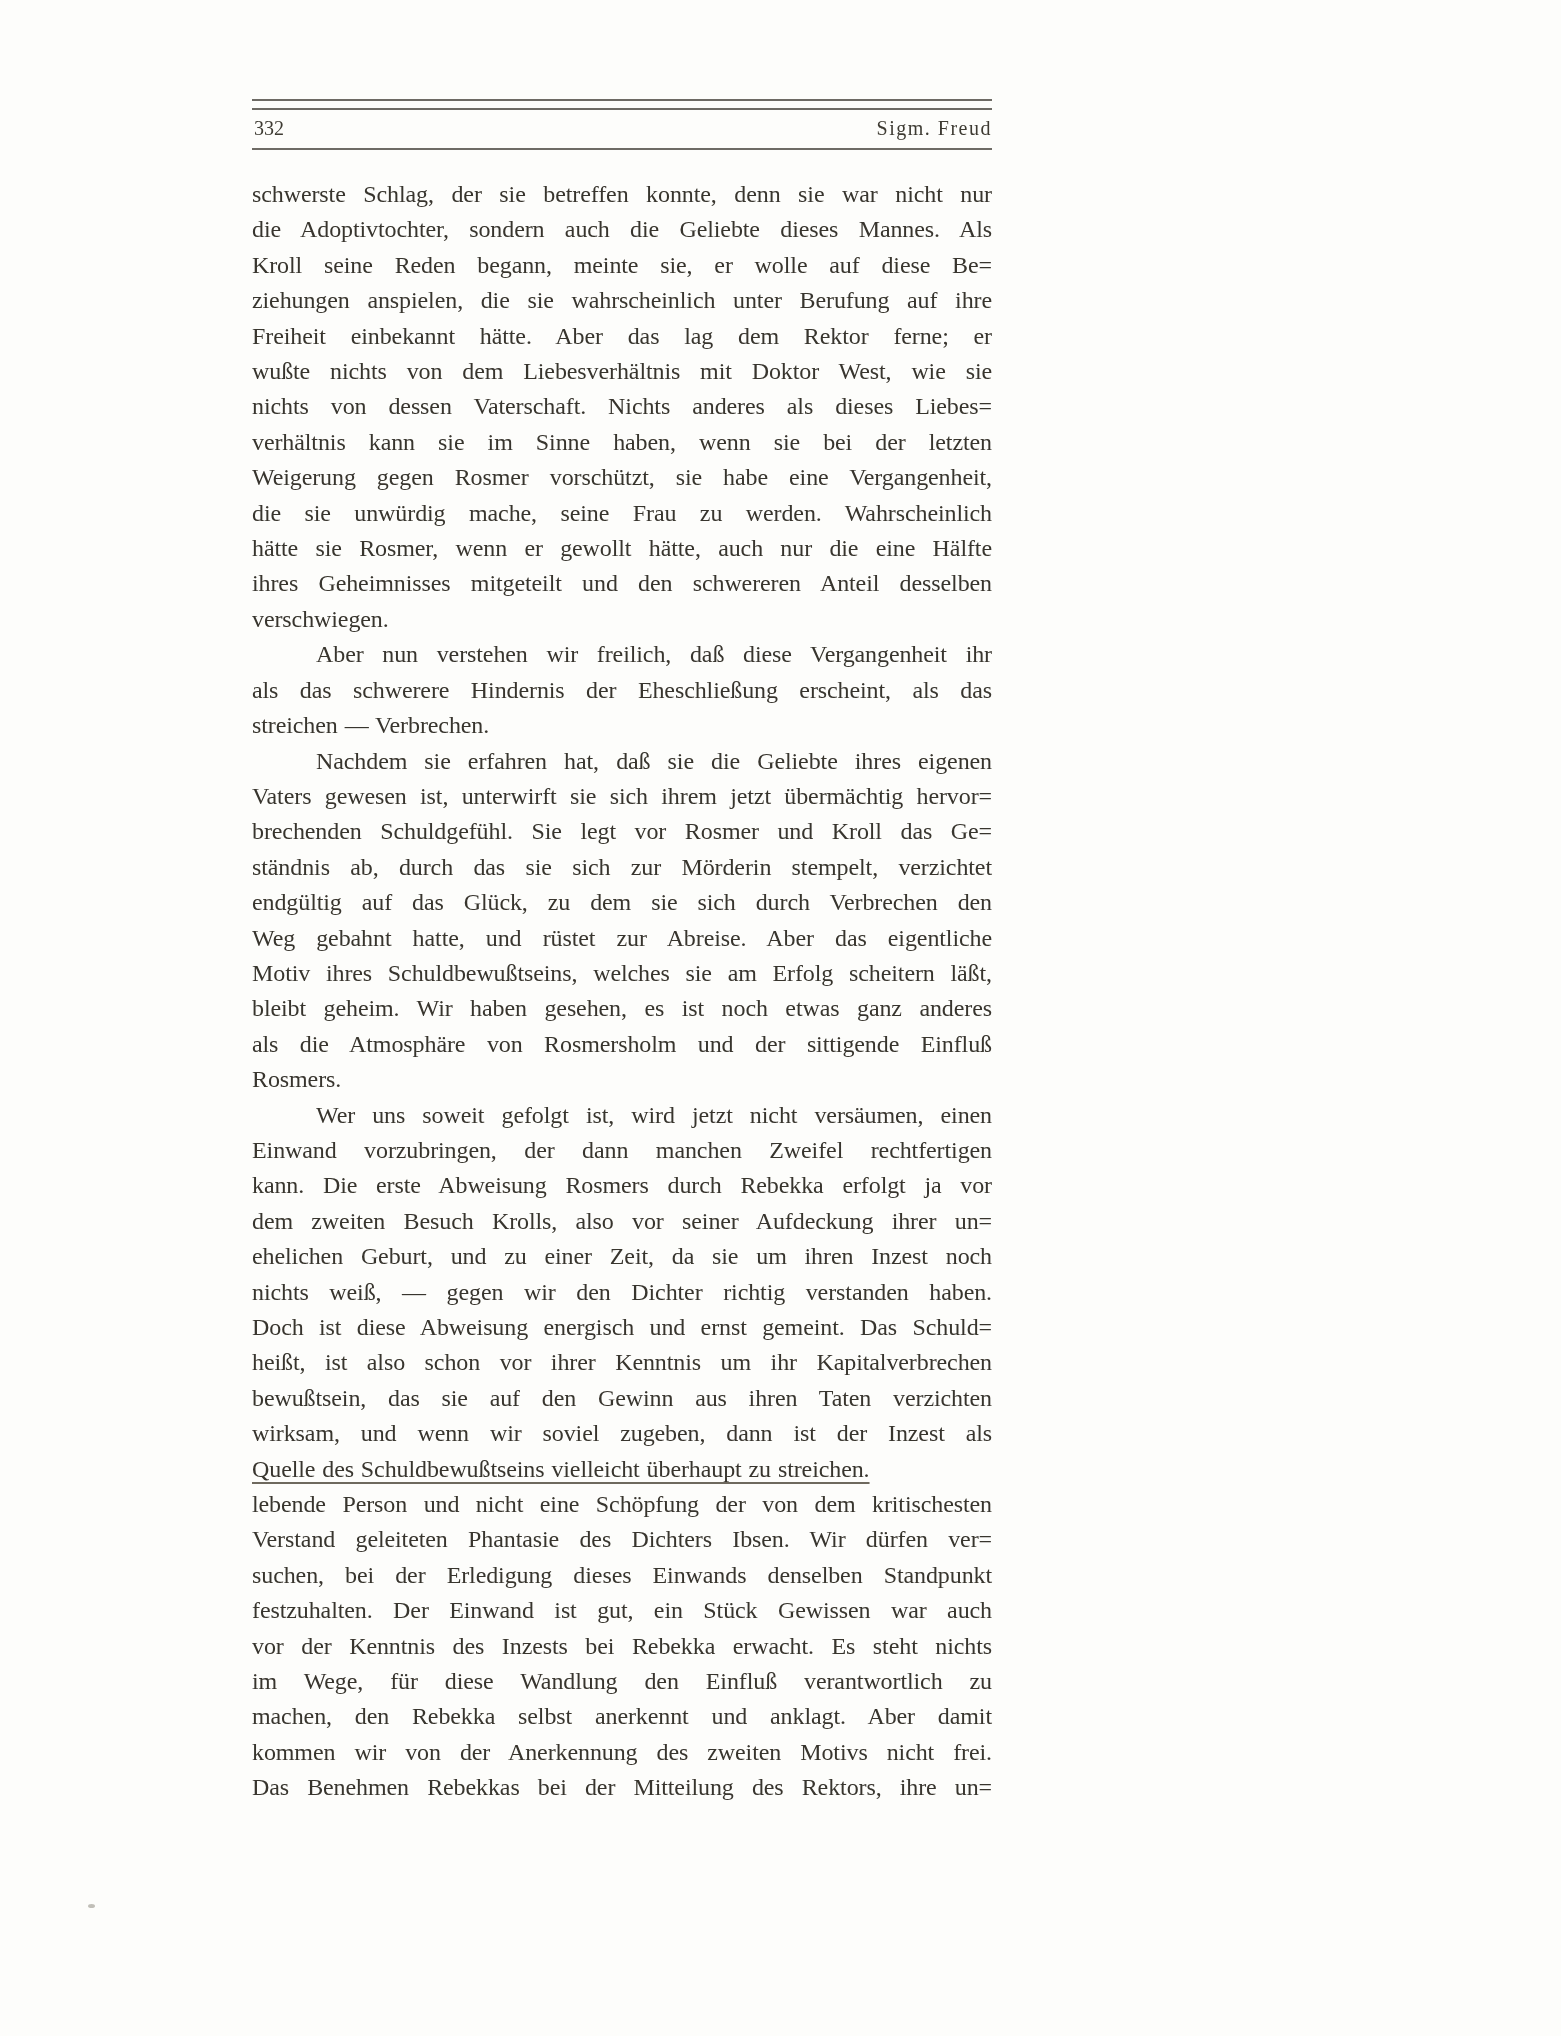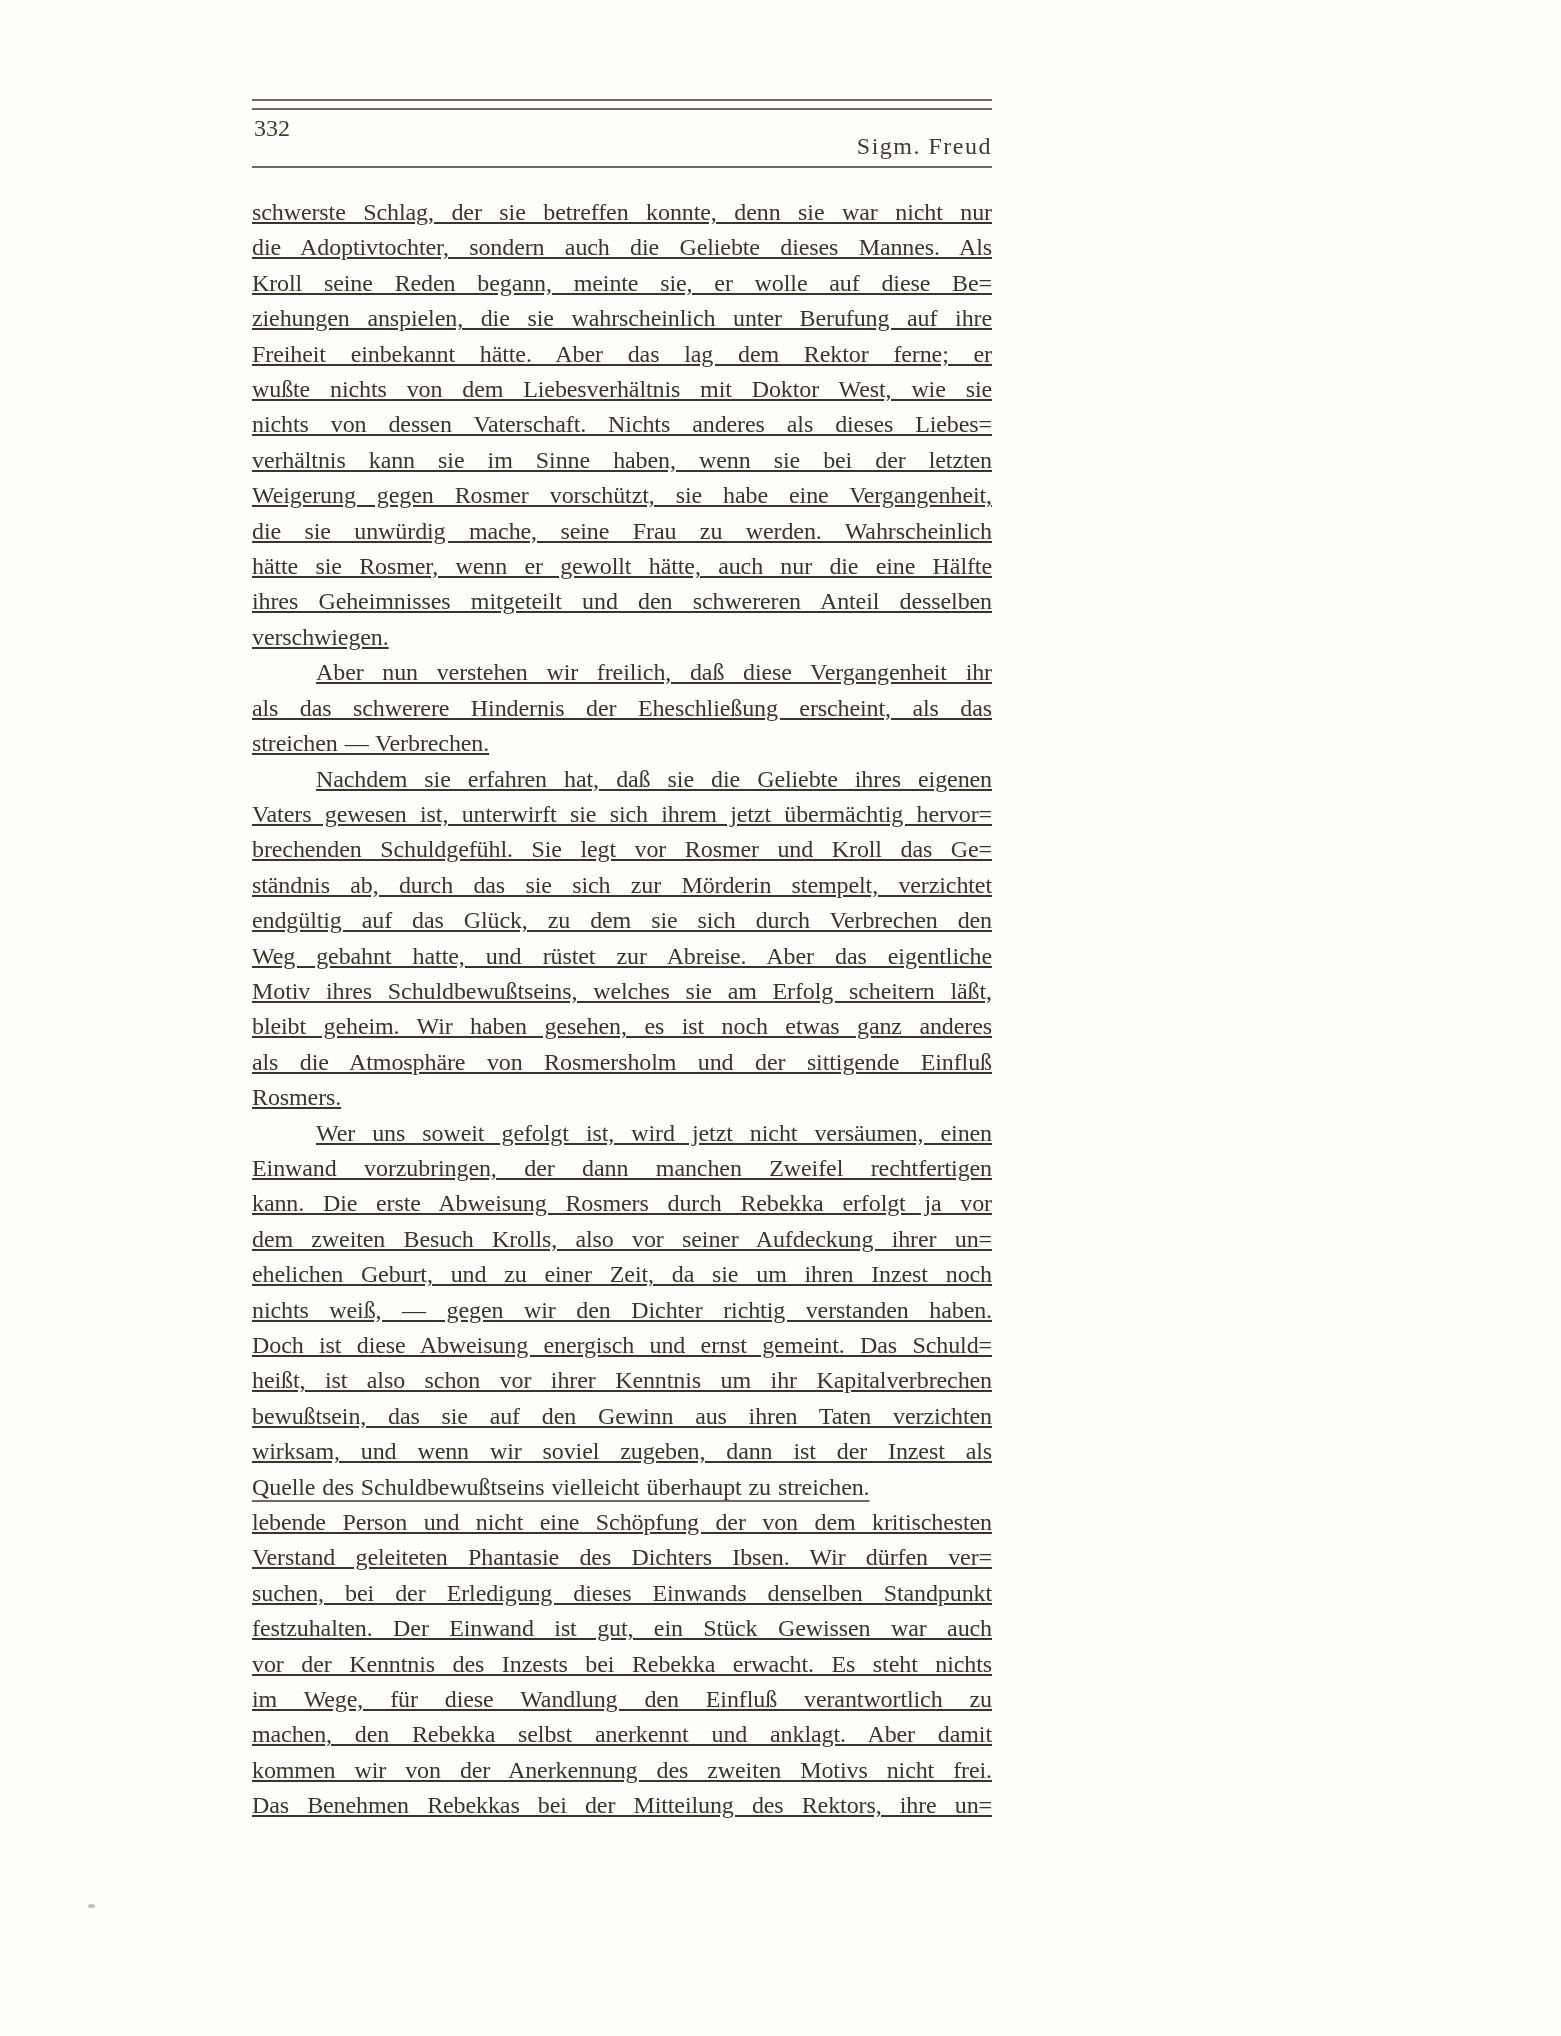--- a/index.html
+++ b/index.html
@@ -26,22 +26,22 @@
     border-top: 2px solid #55514a;
     opacity: 0.85;
   }
   .rule.double {
     height: 7px;
     border-top: 2px solid #55514a;
     border-bottom: 2px solid #55514a;
   }
   .header-row {
     position: relative;
-    padding: 21px 0 5px 0;
-    font-size: 24px;
+    padding: 3px 0 5px 0;
+    font-size: 20px;
     line-height: 30px;
     color: #3e3b33;
   }
   .page-num {
     position: absolute;
     left: 2px;
     top: 3px;
   }
   .running-title {
     display: block;
@@ -55,21 +55,20 @@
   }
   .paragraph {
     margin: 0;
   }
   .line {
     text-align: justify;
     text-align-last: justify;
     letter-spacing: -0.1px;
     word-spacing: 1px;
     white-space: normal;
-    text-decoration: underline;
   }
   .line.indent {
     text-indent: 64px;
   }
   .line.endline {
     text-align-last: left;
   }
   .line.underlined {
     text-decoration: underline;
     text-decoration-thickness: 1.5px;

